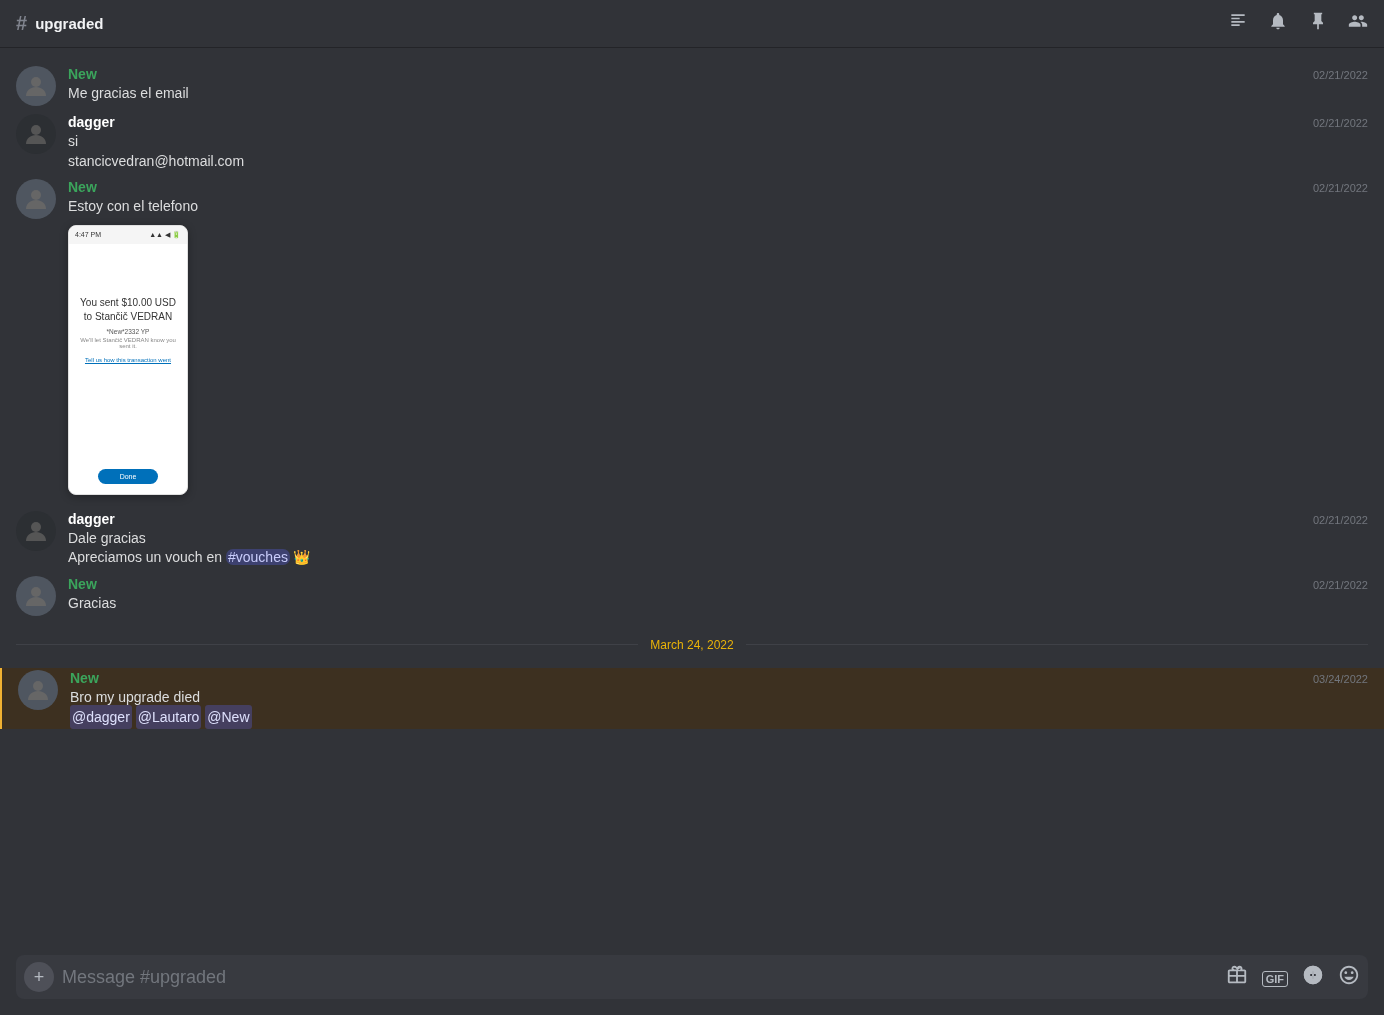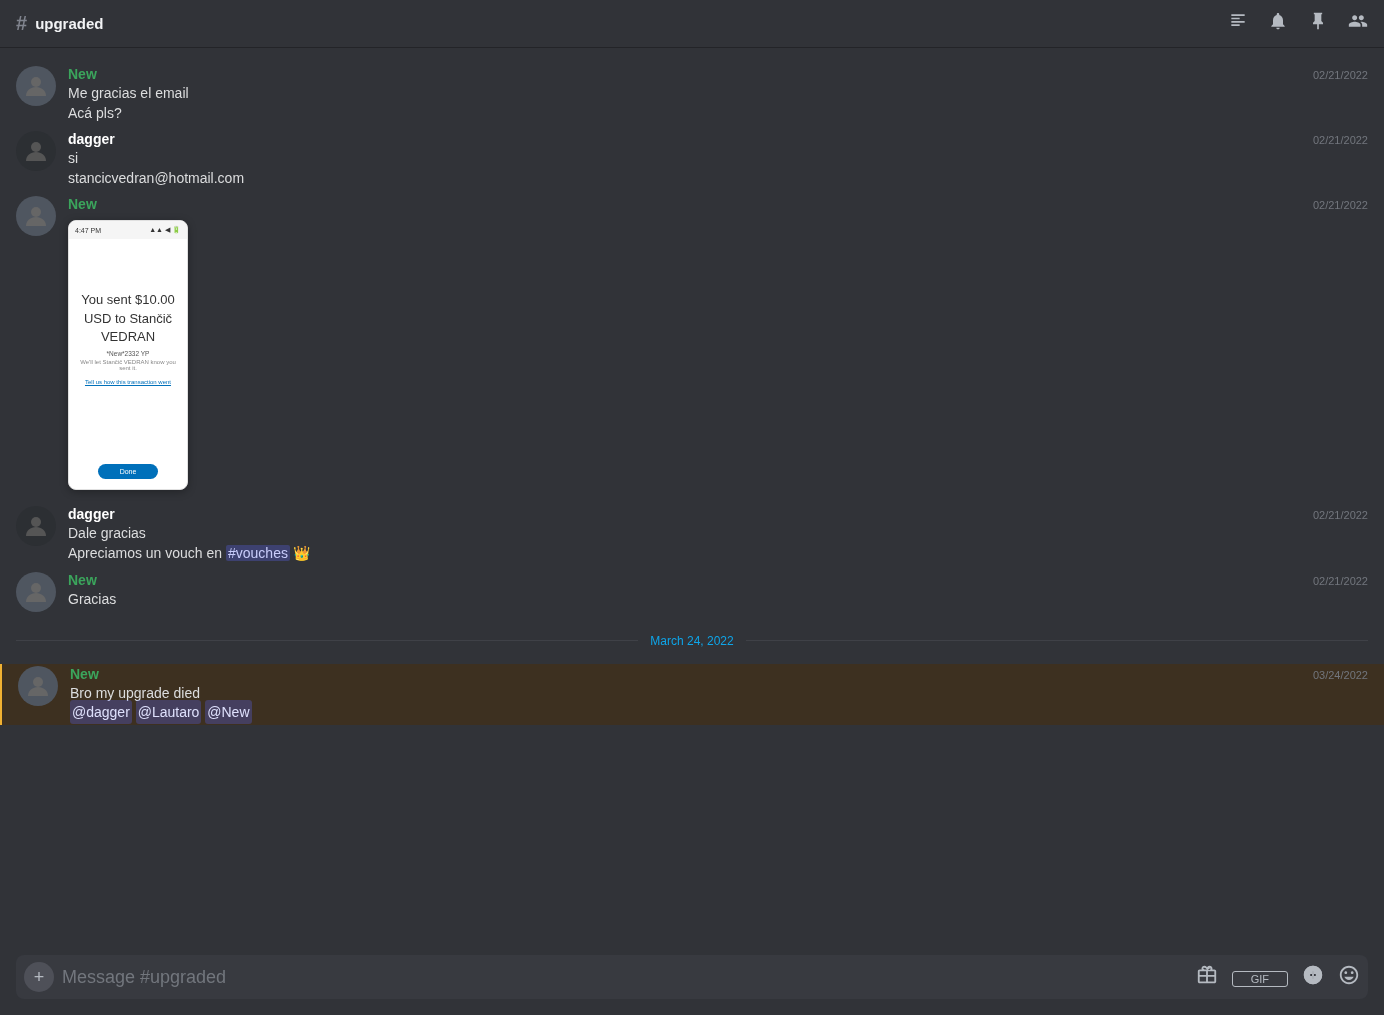--- a/index.html
+++ b/index.html
@@ -117,21 +117,21 @@
       align-items: center;
       padding: 16px 16px;
       gap: 12px;
     }
     .date-line {
       flex: 1;
       height: 1px;
       background: #3f4147;
     }
     .date-text {
-      color: #0ea5e9;
+      color: #eab308;
       font-size: 12px;
       white-space: nowrap;
     }
 
     
     .phone-screenshot {
       width: 120px;
       height: 270px;
       background: #ffffff;
       border-radius: 8px;
@@ -163,21 +163,21 @@
       width: 100%;
       height: 100%;
       display: flex;
       flex-direction: column;
       align-items: center;
       justify-content: center;
       padding: 20px 8px 10px 8px;
       text-align: center;
     }
     .phone-sent-text {
-      font-size: 13px;
+      font-size: 10px;
       color: #333;
       margin-bottom: 4px;
       line-height: 1.4;
     }
     .phone-note {
       font-size: 6.5px;
       color: #555;
       margin-bottom: 2px;
     }
     .phone-sub {
@@ -198,21 +198,21 @@
       border-radius: 20px;
       padding: 4px 22px;
       font-size: 7px;
       cursor: pointer;
     }
 
     
     .mention-channel {
       background: rgba(88, 101, 242, 0.3);
       color: #c9cdfb;
-      border-radius: 2px;
+      border-radius: 7px;
       padding: 0 2px;
       cursor: pointer;
     }
 
     
     .mention-user {
       color: #dee0fc;
       background: rgba(88, 101, 242, 0.3);
       border-radius: 3px;
       padding: 4px 2px;
@@ -335,21 +335,20 @@
           <circle cx="14" cy="10" r="5" fill="#666"></circle>
           <path d="M4 24c0-5.5 4.5-9 10-9s10 3.5 10 9" fill="#666"></path>
         </svg>
     </div>
     <div class="message-content">
       <div class="message-header">
         <span class="username new-user">New</span>
         <span class="timestamp">02/21/2022</span>
       </div>
       <div class="message-text">Me gracias el email</div>
-      <div class="message-text">Acá pls?</div>
     </div>
   </div>
 
   <div class="message-group">
     <div class="avatar av-dagger">
       <svg width="28" height="28" viewBox="0 0 28 28">
           <circle cx="14" cy="10" r="5" fill="#555"></circle>
           <path d="M4 24c0-5.5 4.5-9 10-9s10 3.5 10 9" fill="#555"></path>
         </svg>
     </div>
@@ -368,20 +367,21 @@
       <svg width="28" height="28" viewBox="0 0 28 28">
           <circle cx="14" cy="10" r="5" fill="#666"></circle>
           <path d="M4 24c0-5.5 4.5-9 10-9s10 3.5 10 9" fill="#666"></path>
         </svg>
     </div>
     <div class="message-content">
       <div class="message-header">
         <span class="username new-user">New</span>
         <span class="timestamp">02/21/2022</span>
       </div>
+      <div class="message-text">Estoy con el telefono</div>
 
       <div class="phone-screenshot">
         <div class="phone-status-bar">
           <span>4:47 PM</span>
           <span>▲▲ ◀ 🔋</span>
         </div>
         <div class="phone-content">
           <div style="height:50px"></div>
           <div class="phone-sent-text">You sent $10.00 USD to Stančič VEDRAN</div>
           <div class="phone-note">*New*2332 YP</div>
@@ -466,21 +466,21 @@
     <input class="input-field" type="text" placeholder="Message #upgraded" style="">
     <div class="input-icons">
 
       <span class="input-icon" title="Send a gift">
         <svg width="22" height="22" viewBox="0 0 24 24" fill="#b5bac1">
           <path d="M20 6h-2.18c.07-.26.18-.51.18-.79C18 3.42 16.58 2 14.79 2c-.95 0-1.78.4-2.37 1.01L12 3.44l-.42-.43C11 2.4 10.16 2 9.21 2 7.42 2 6 3.42 6 5.21c0 .28.11.53.18.79H4c-1.11 0-1.99.89-1.99 2L2 19c0 1.1.89 2 2 2h16c1.1 0 2-.9 2-2V8c0-1.11-.89-2-2-2zm-5.21-2c.58 0 1.21.5 1.21 1.21 0 .72-.64 1.29-1.42 1.29H13.1l1.29-1.3c.36-.36.83-.57 1.4-.57zM9.21 4c.57 0 1.04.21 1.4.57l1.29 1.3H9.42C8.64 5.87 8 5.3 8 4.58 8 3.87 8.63 4 9.21 4zM11 19H4v-5h7v5zm0-7H4V8h7v4zm9 7h-7v-5h7v5zm0-7h-7V8h7v4z"></path>
         </svg>
       </span>
 
       <span class="input-icon" title="Send a GIF">
-        <span style="font-size:11px; font-weight:normal; color:#b5bac1; border:1.5px solid #b5bac1; border-radius:3px; padding:1px 18px;">GIF</span>
+        <span style="font-size:11px; font-weight:bold; color:#b5bac1; border:1.5px solid #b5bac1; border-radius:3px; padding:1px 3px;">GIF</span>
       </span>
 
       <span class="input-icon" title="Send a Sticker">
         <svg width="22" height="22" viewBox="0 0 24 24" fill="#b5bac1">
           <path d="M12 2C6.48 2 2 6.48 2 12s4.48 10 10 10 10-4.48 10-10S17.52 2 12 2zm-1 14H9V8h2v8zm4 0h-2V8h2v8z"></path>
           <path d="M12 2C6.48 2 2 6.48 2 12s4.48 10 10 10 10-4.48 10-10S17.52 2 12 2zm5 11h-4v4h-2v-4H7v-2h4V7h2v4h4v2z"></path>
         </svg>
       </span>
 
       <span class="input-icon" title="Open Emoji Picker">

